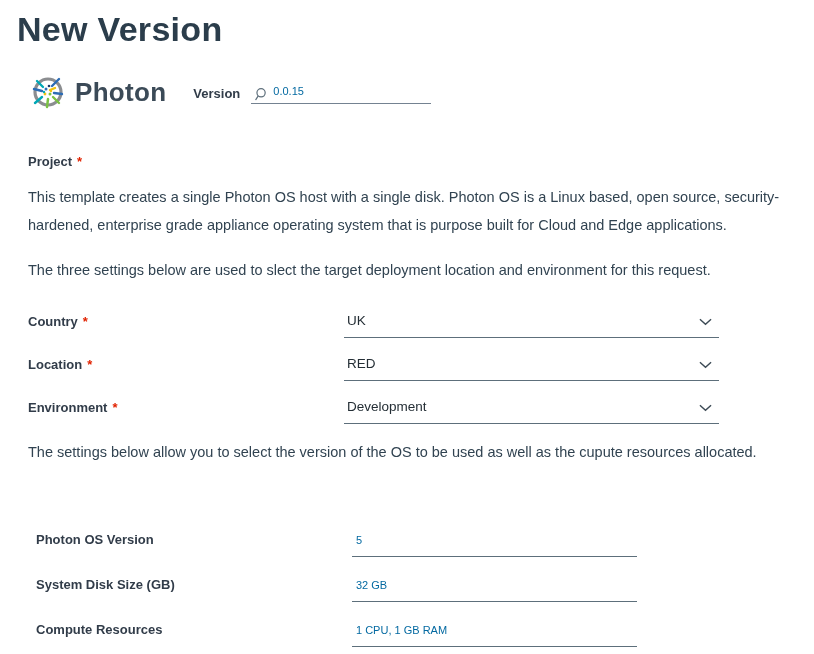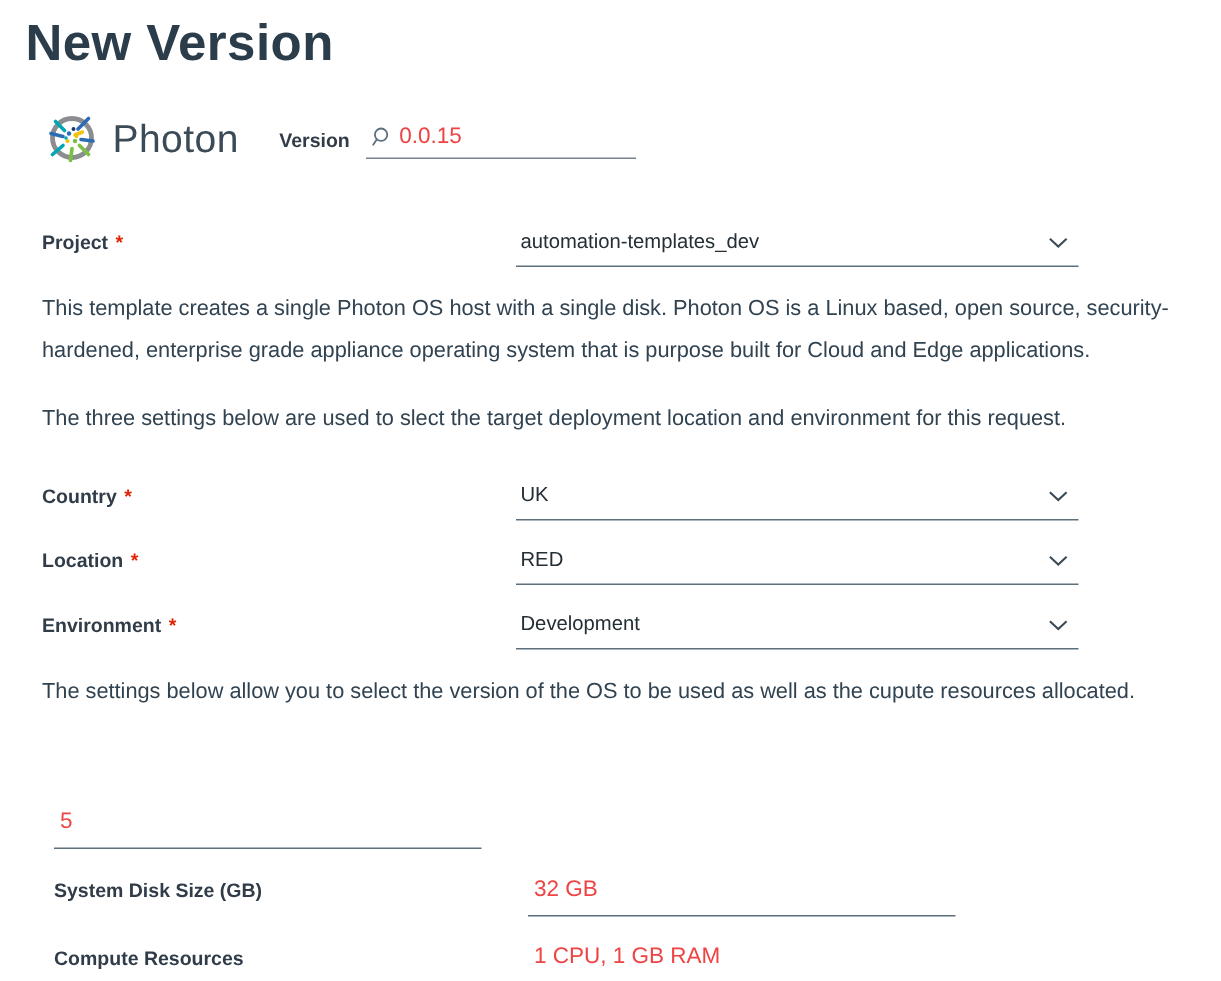--- a/index.html
+++ b/index.html
@@ -23,36 +23,36 @@
     display: flex;
     align-items: center;
     margin: 22px 0 0 28px;
     height: 40px;
   }
   .logo { width: 40px; height: 40px; flex: 0 0 auto; }
   .brand-name {
     font-size: 26px;
     color: #3b4a57;
     margin-left: 7px;
-    font-weight: 400;
+    font-weight: 700;
     letter-spacing: 0.3px;
   }
   .version-group { display: flex; align-items: center; margin-left: 27px; margin-top: 2px; }
   .version-label { font-size: 13px; font-weight: 700; color: #313c49; margin-right: 11px; }
   .version-input-wrap {
     position: relative;
     width: 180px;
     border-bottom: 1px solid #748291;
     padding: 2px 0 6px 22px;
     display: flex; align-items: center;
   }
   .search-icon { position: absolute; left: 2px; top: 4px; }
   .text-input {
     border: none; outline: none;
-    font-size: 15px; color: #ef4444;
+    font-size: 11px; color: #0369a1;
     width: 100%; padding: 0;
     font-family: "Liberation Sans", sans-serif;
     background: transparent;
   }
   .form { margin-top: 37px; }
   .frow { display: flex; align-items: flex-start; margin: 0 0 14px 28px; gap: 47px; }
   .flabel {
     width: 269px; flex: 0 0 269px;
     padding-top: 5px;
     font-size: 13px; font-weight: 600; color: #313c49;
@@ -126,26 +126,20 @@
     </div>
   </div>
 </div>
 
 <div class="form">
 
   <div class="frow">
     <div class="flabel">
       <span>Project</span><span class="req">*</span>
     </div>
-    <div class="select-control">
-      <span>automation-templates_dev</span>
-      <svg class="chevron-icon" width="13" height="8" viewBox="0 0 14 8">
-        <path d="M1 1 L7 6.5 L13 1" fill="none" stroke="#3c4a55" stroke-width="1.5"></path>
-      </svg>
-    </div>
   </div>
 
   <p class="para para-gap">This template creates a single Photon OS host with a single disk. Photon OS is a Linux based, open source, security-hardened, enterprise grade appliance operating system that is purpose built for Cloud and Edge applications.</p>
   <p class="para para-gap2">The three settings below are used to slect the target deployment location and environment for this request.</p>
 
   <div style="margin-top:25px;">
     <div class="frow">
       <div class="flabel">
         <span>Country</span><span class="req">*</span>
       </div>
@@ -179,20 +173,21 @@
           <path d="M1 1 L7 6.5 L13 1" fill="none" stroke="#3c4a55" stroke-width="1.5"></path>
         </svg>
       </div>
     </div>
   </div>
 
   <p class="para para-gap3">The settings below allow you to select the version of the OS to be used as well as the cupute resources allocated.</p>
 
   <div class="bottom-section">
     <div class="frow">
+      <div class="flabel">Photon OS Version</div>
       <div class="input-underline">
         <input class="text-input" type="text" value="5" style="">
       </div>
     </div>
 
     <div class="frow">
       <div class="flabel">System Disk Size (GB)</div>
       <div class="input-underline">
         <input class="text-input" type="text" value="32 GB" style="">
       </div>

